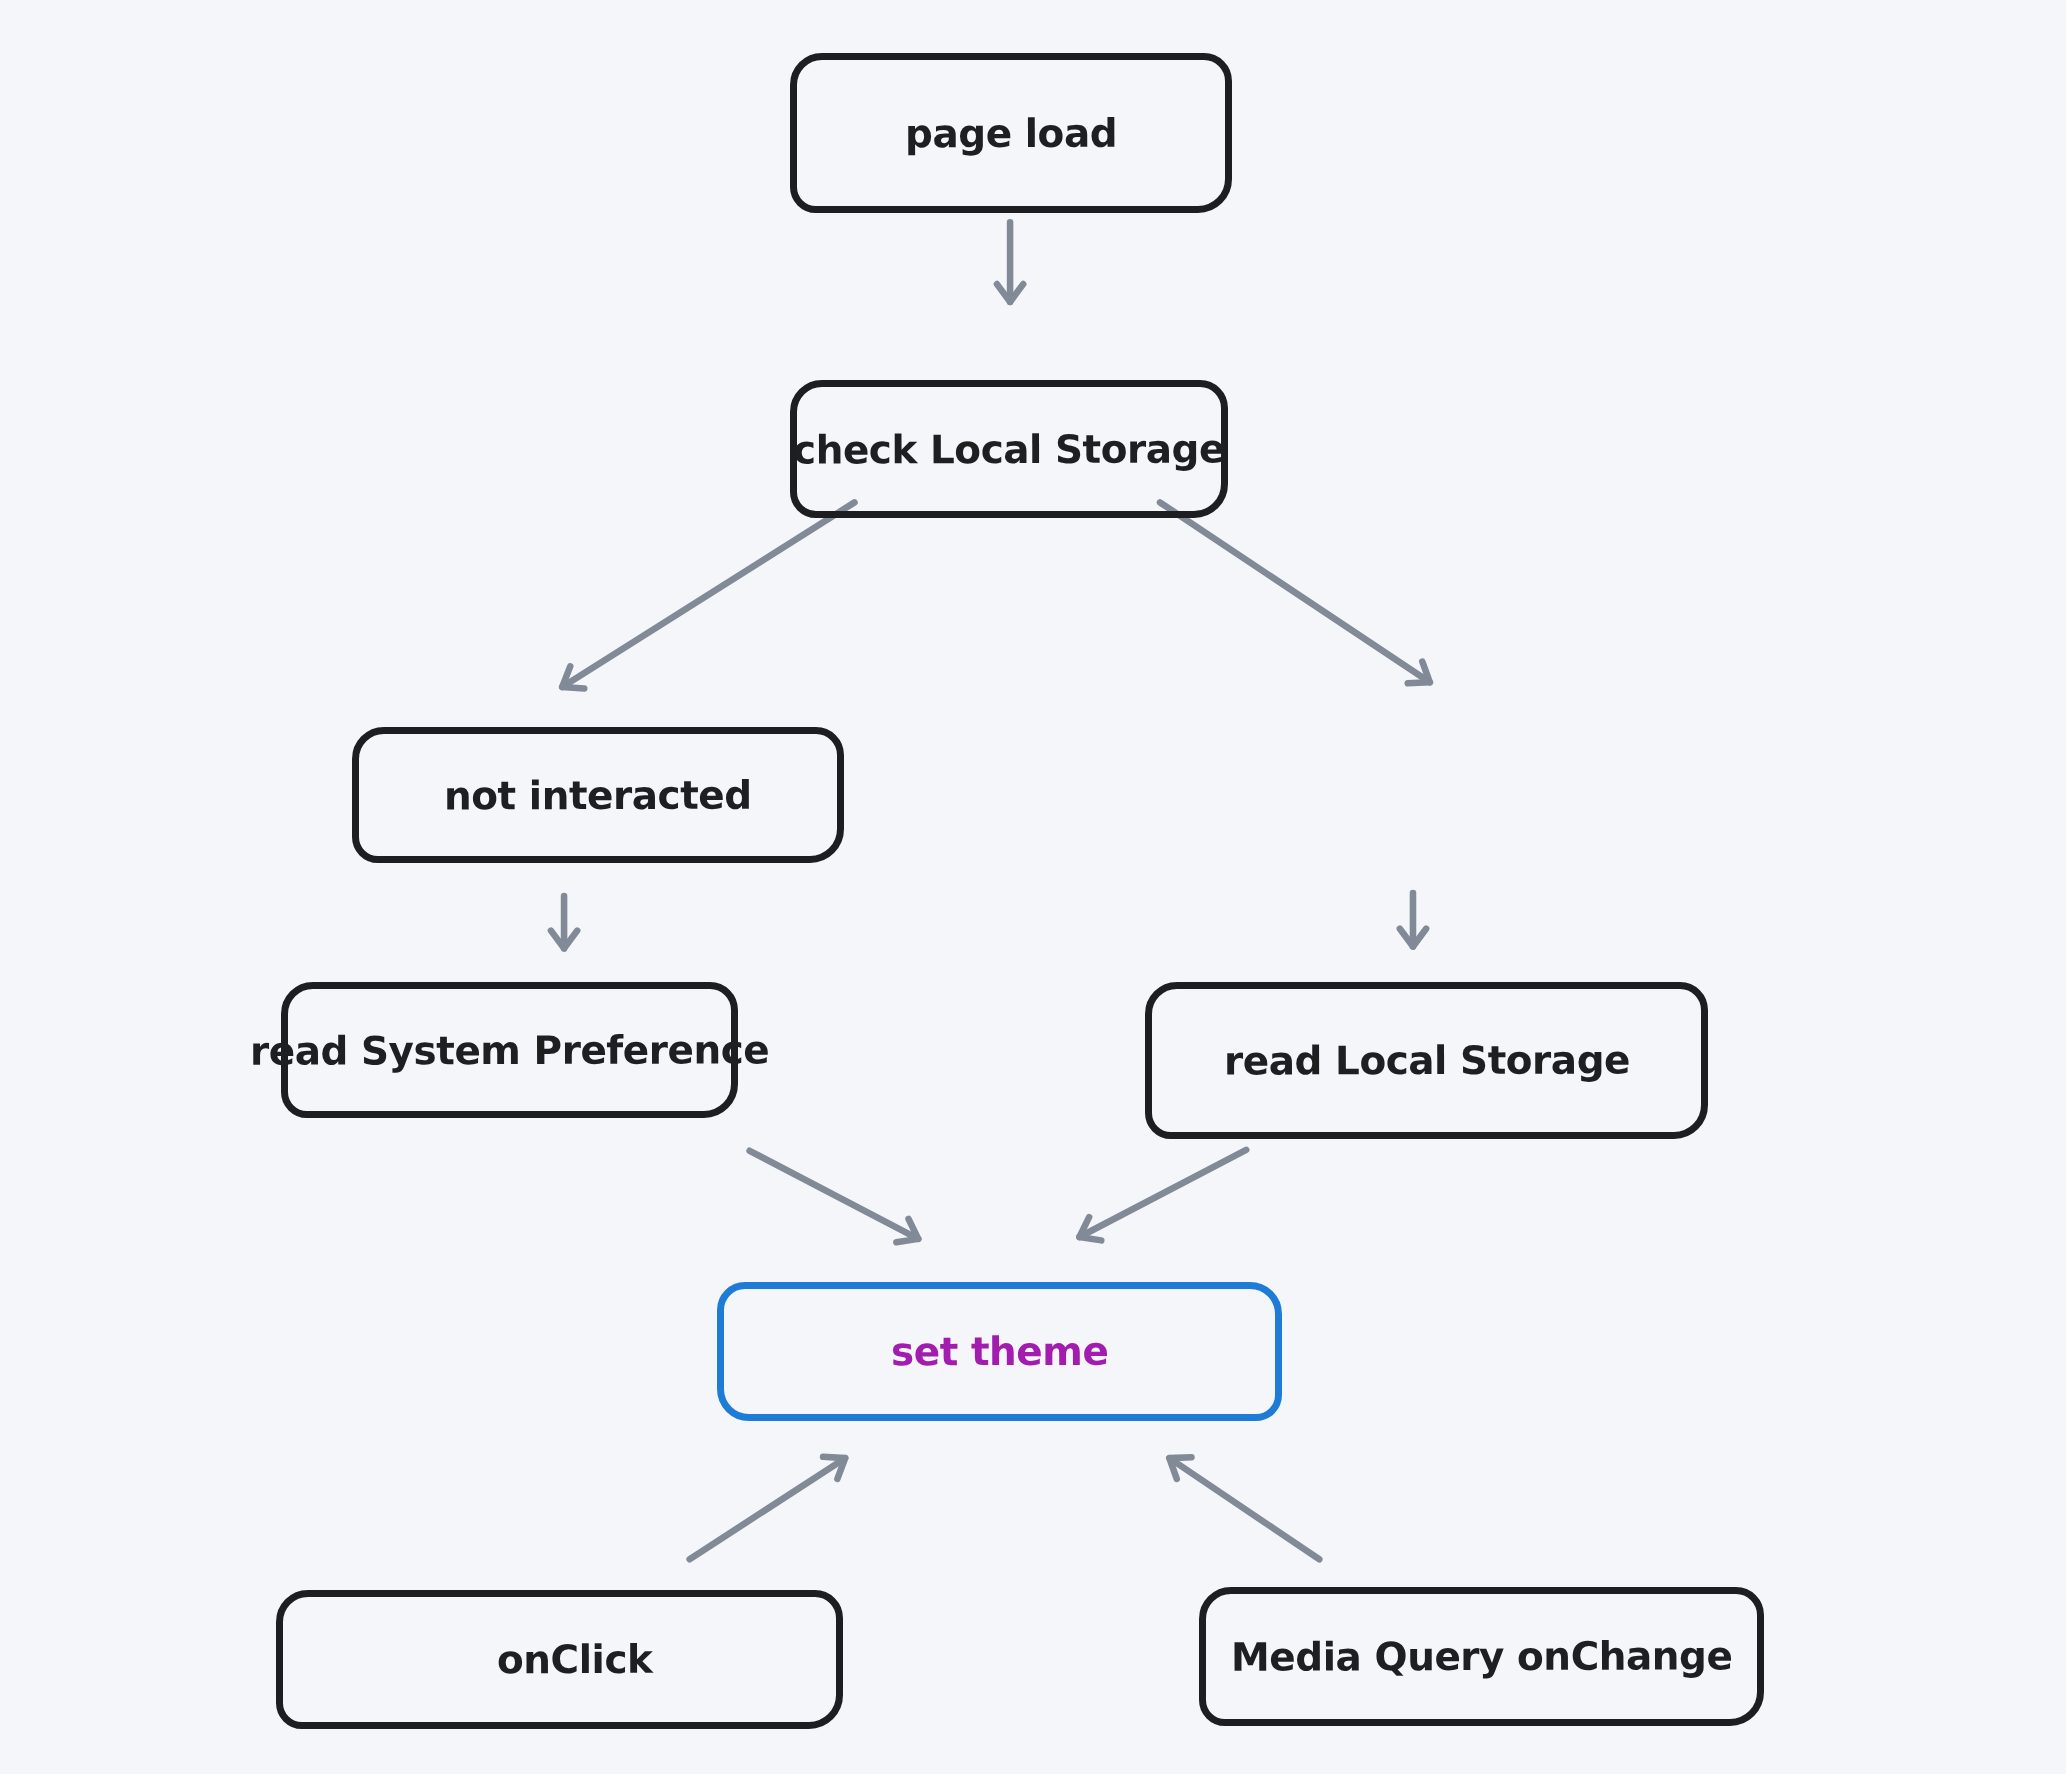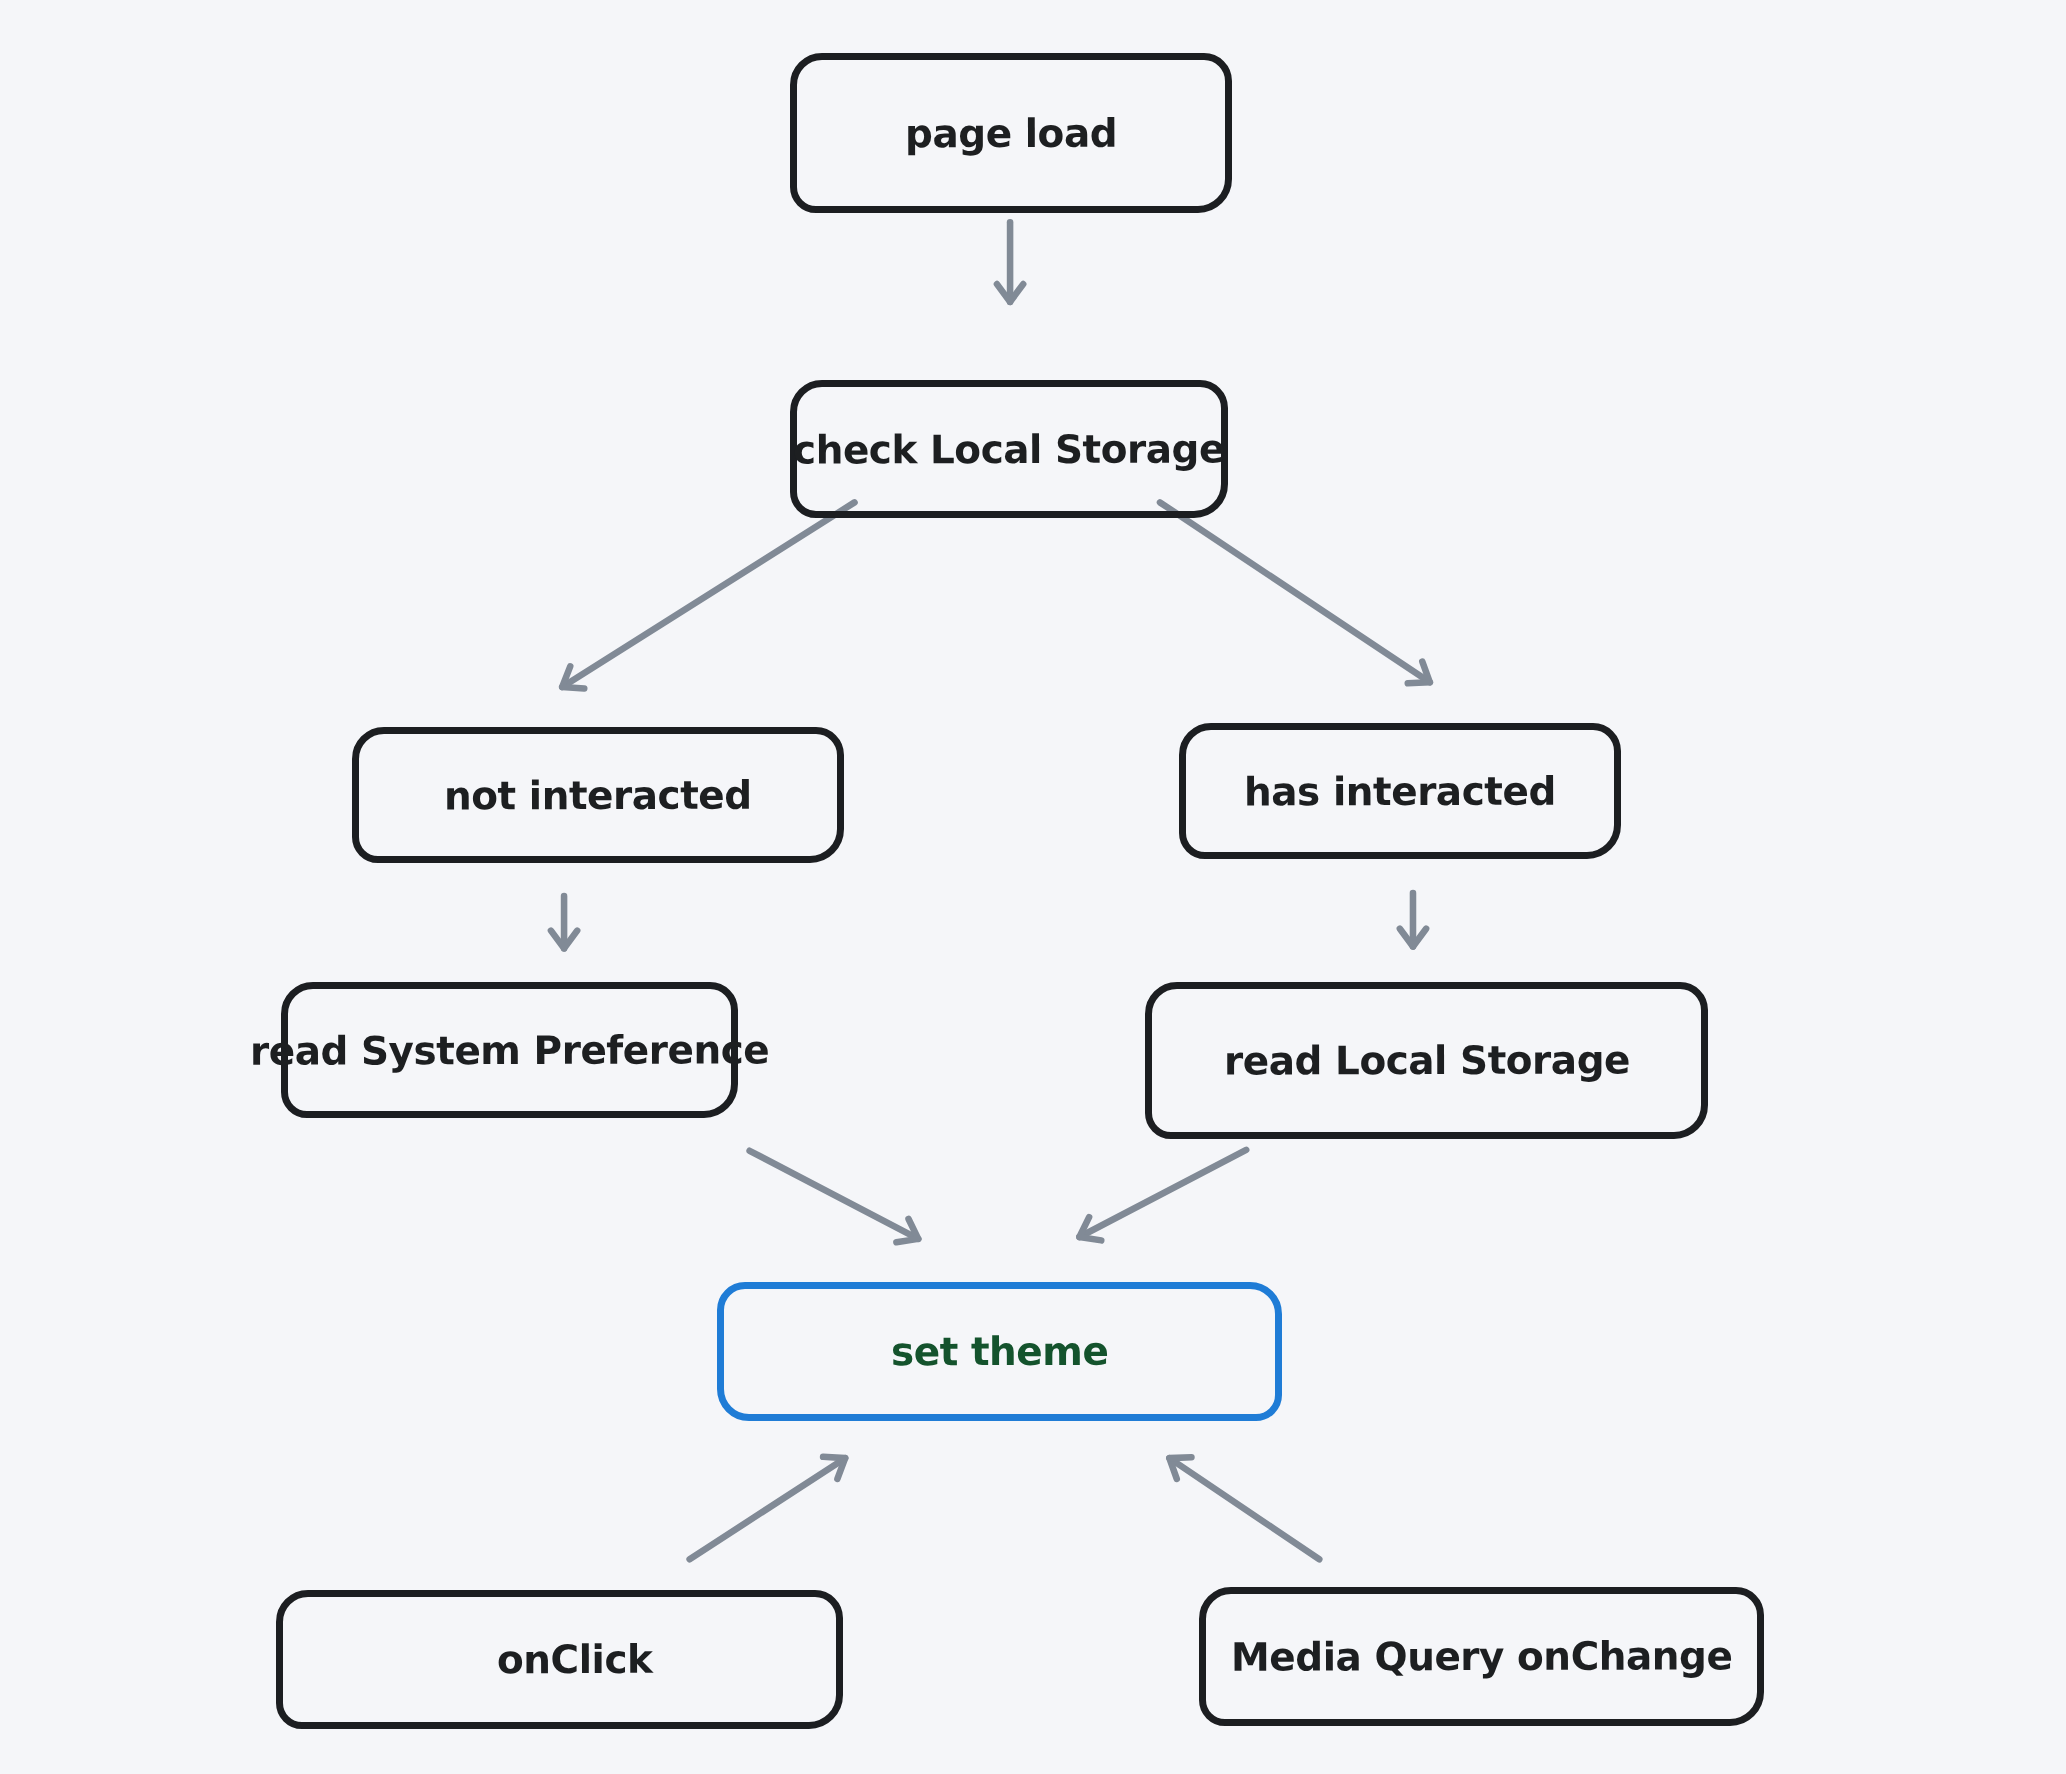--- a/index.html
+++ b/index.html
@@ -40,21 +40,21 @@
     letter-spacing: -0.5px;
     color: #1d1f21;
     transform: rotate(-0.15deg);
     white-space: nowrap;
   }
   .node.blue {
     border-color: #1f7cd6;
     border-radius: 28px 32px 26px 32px;
   }
   .node.blue .label {
-    color: #14532d;
+    color: #a21caf;
     text-align: right;
   }
 
   
   #n-page-load              { left: 790px;  top: 53px;   width: 442px; height: 160px; }
   #n-check-local-storage    { left: 790px;  top: 334px;  width: 438px; height: 138px; margin-top: 46px; }
   #n-not-interacted         { left: 352px;  top: 727px;  width: 492px; height: 136px; }
   #n-has-interacted         { left: 1179px; top: 723px;  width: 442px; height: 136px; }
   #n-read-system-preference { left: 281px;  top: 982px; width: 457px; height: 136px; }
   #n-read-local-storage     { left: 1145px; top: 982px; width: 563px; height: 157px; }
@@ -91,23 +91,20 @@
   </div>
 
   <div class="node" id="n-check-local-storage">
     <span class="label">check Local Storage</span>
   </div>
 
   <div class="node" id="n-not-interacted">
     <span class="label">not interacted</span>
   </div>
 
-  <div class="node" id="n-has-interacted">
-    <span class="label">has interacted</span>
-  </div>
 
   <div class="node" id="n-read-system-preference">
     <span class="label">read System Preference</span>
   </div>
 
   <div class="node" id="n-read-local-storage">
     <span class="label">read Local Storage</span>
   </div>
 
   <div class="node blue" id="n-set-theme">

